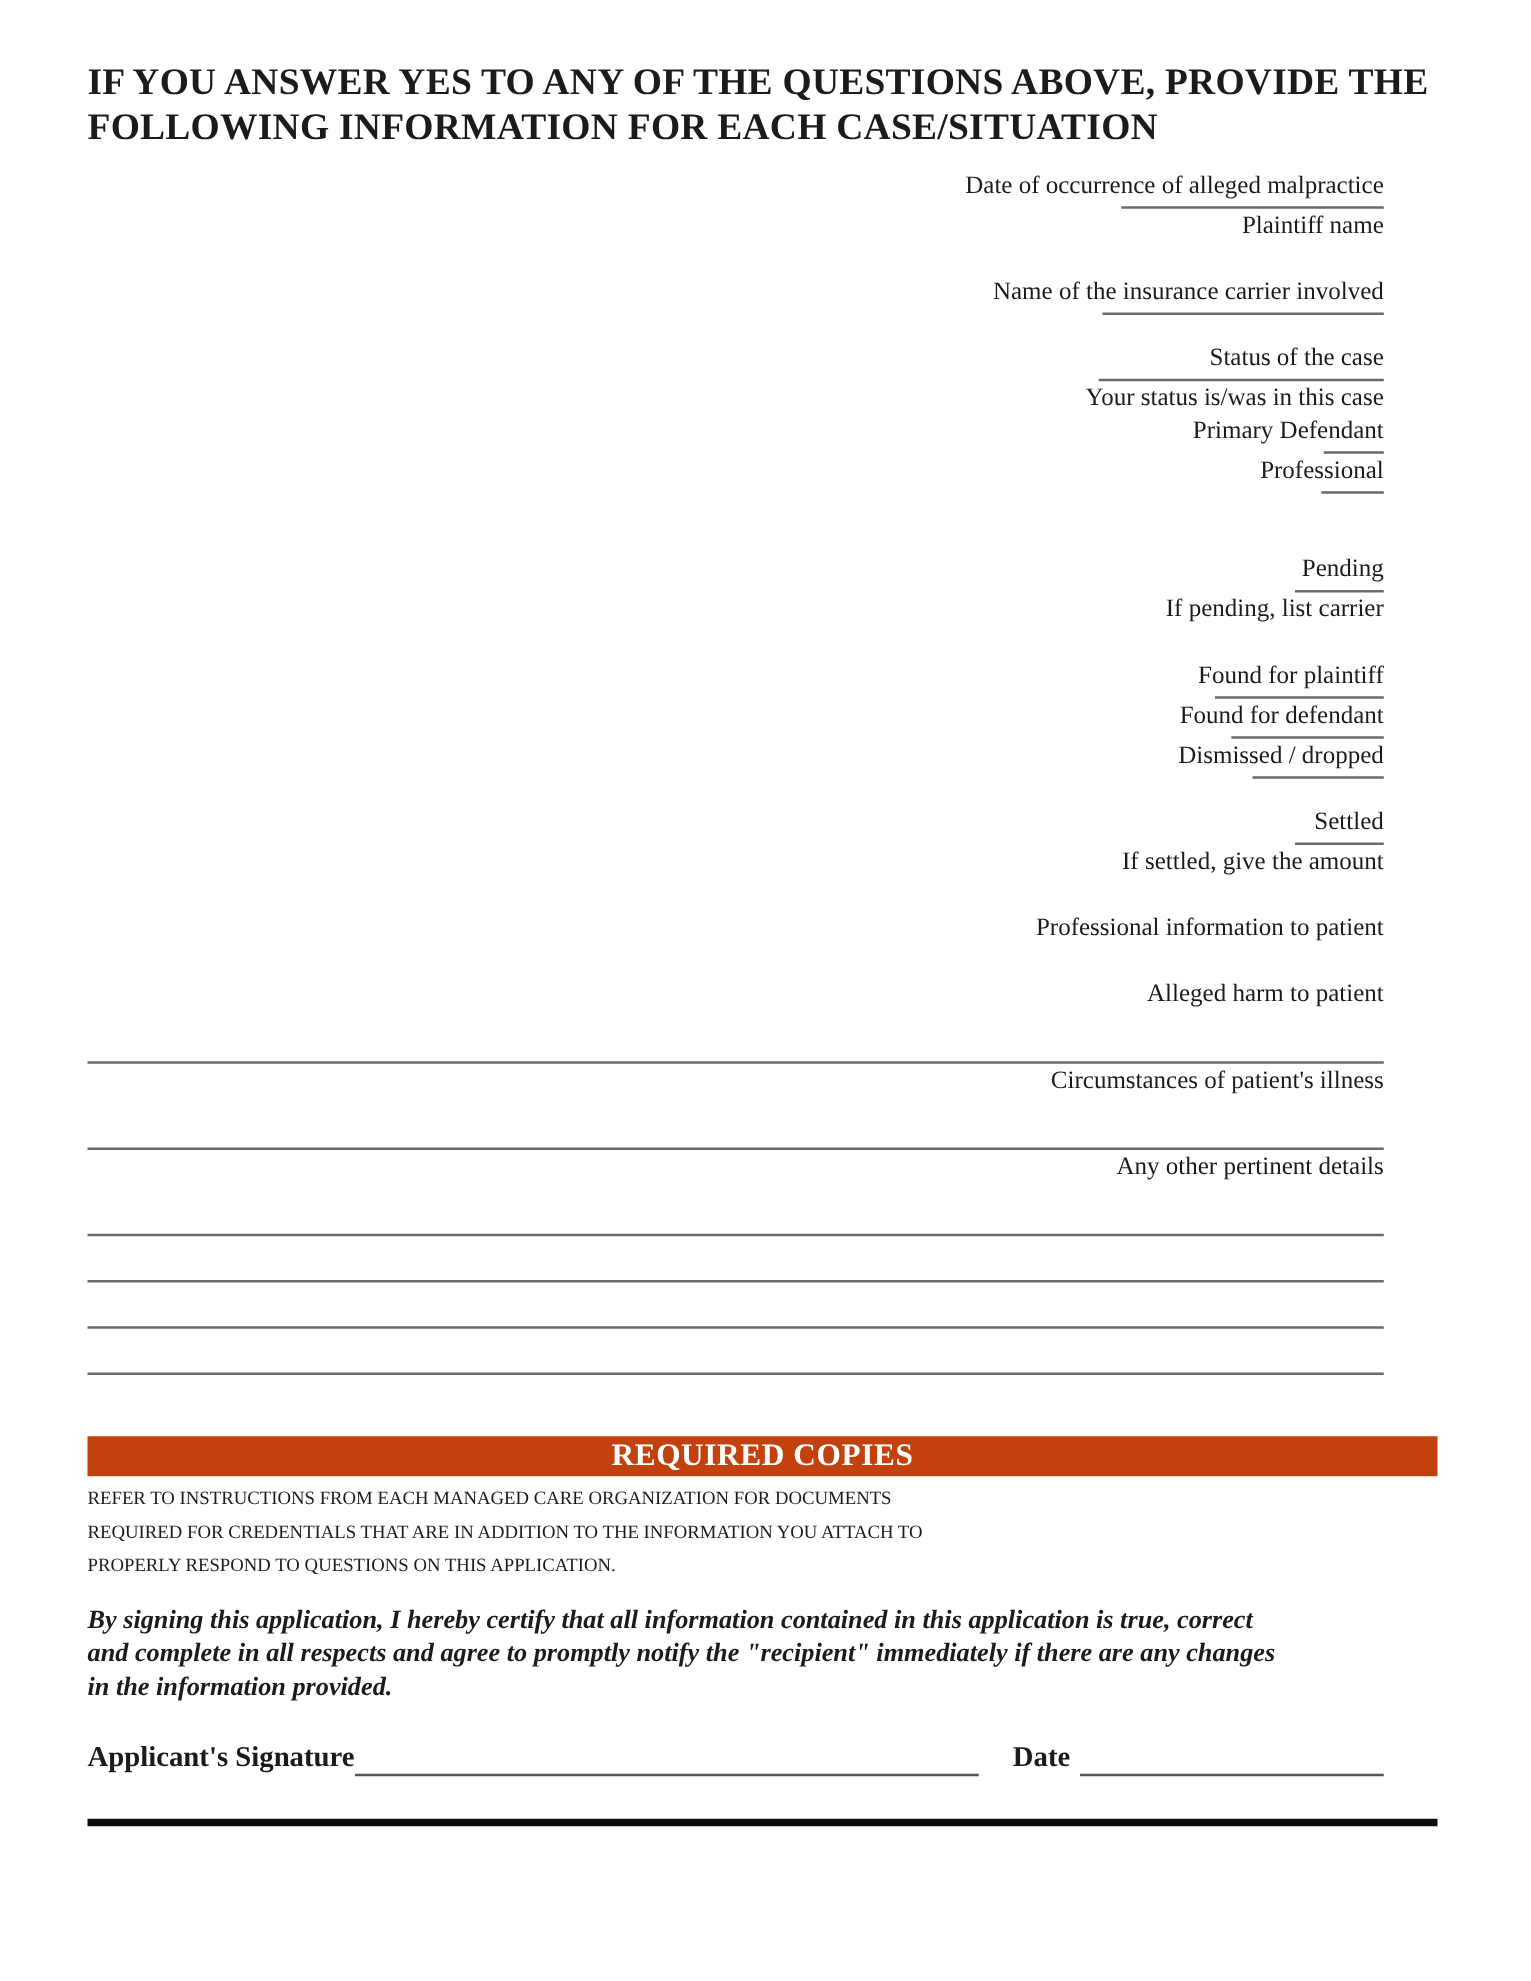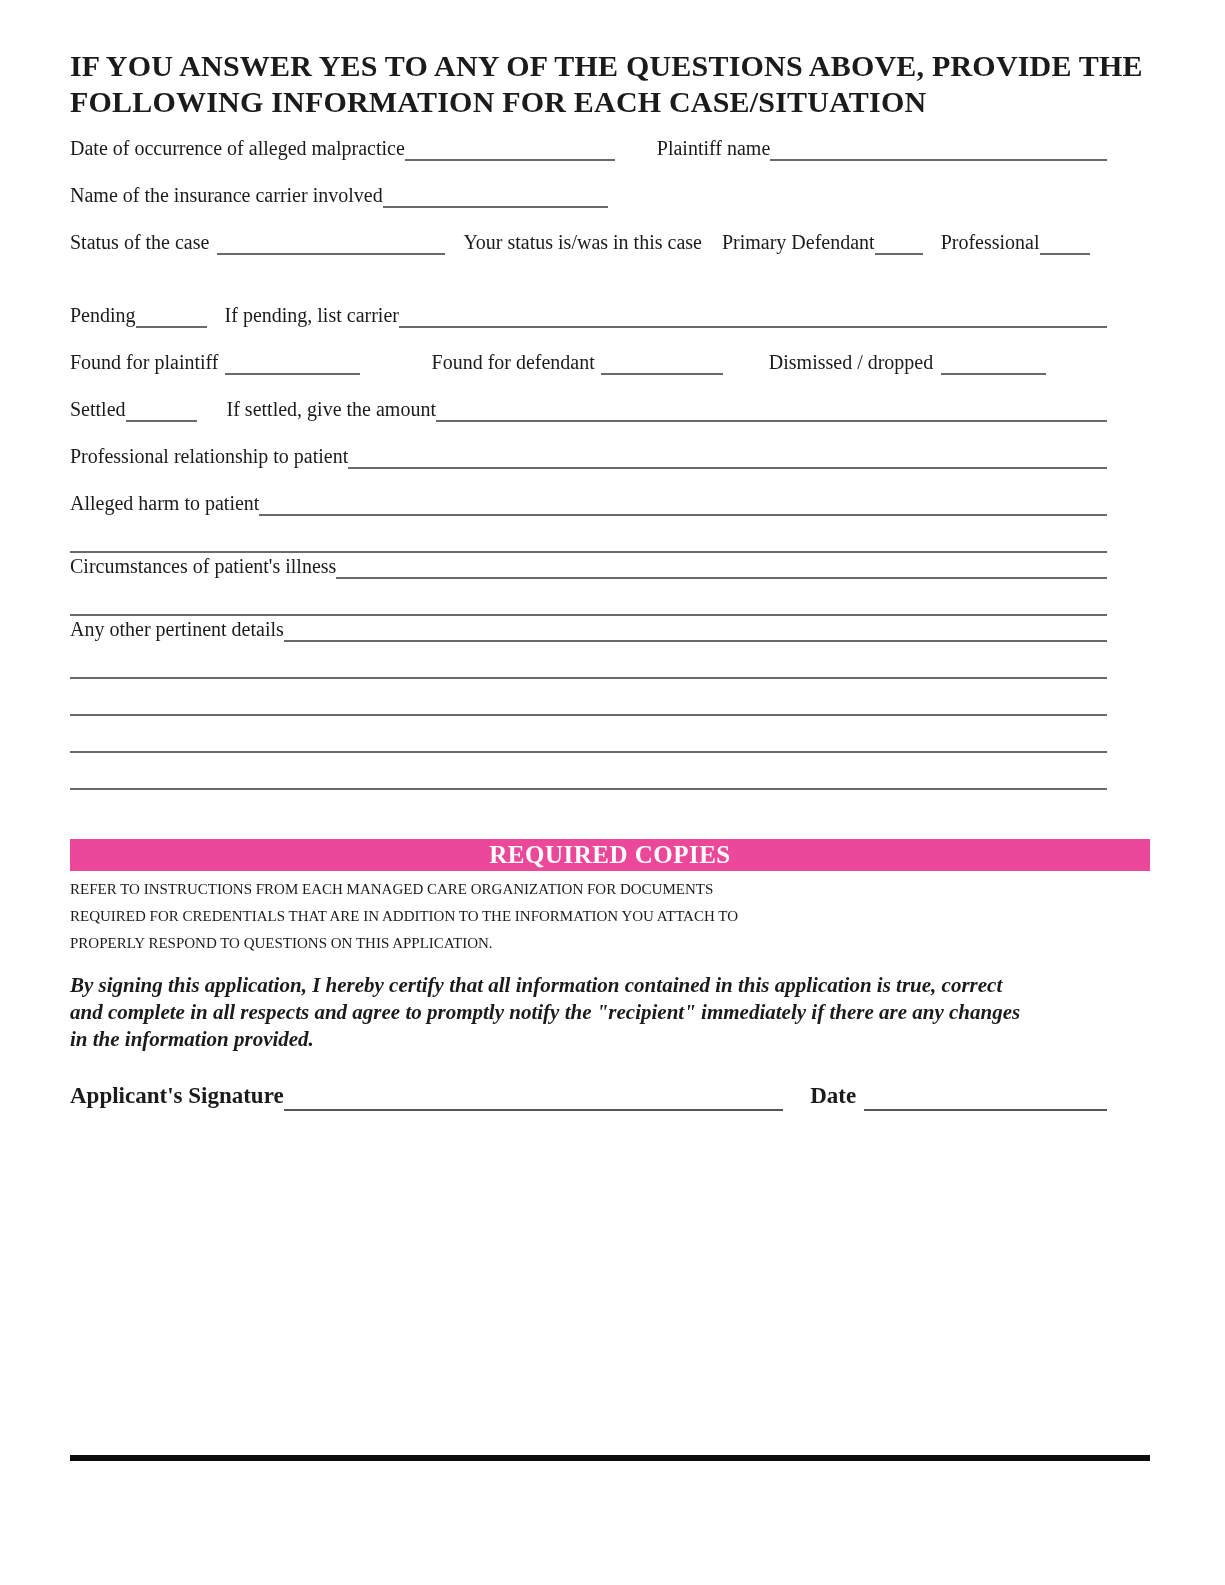--- a/index.html
+++ b/index.html
@@ -5,37 +5,37 @@
   html,body { margin:0; padding:0; background:#ffffff; }
   .page {
     position:relative; width:1225px; height:1585px; background:#ffffff;
     font-family:"Liberation Serif", serif; color:#1b1b1b; overflow:hidden;padding-left:37px;
   }
   .content { position:absolute; left:70px; top:48px; width:1037px; }
 
   .title { margin:0 0 15px 0; font-size:30px; font-weight:bold; line-height:36px; letter-spacing:0.2px; }
   .tline { white-space:nowrap; }
 
-  .frow { display:flex; align-items:flex-end; font-size:20px; line-height:26px; margin-bottom:21px; white-space:nowrap; }
+  .frow { display:flex; align-items:flex-end; font-size:20px; line-height:26px; margin-bottom:21px; white-space:nowrap;flex-direction:column; }
   .frow.tight { margin-bottom:0; }
   .lbl { display:inline-block; }
   .blank { display:inline-block; border-bottom:2px solid #6a6a6a; height:4px; }
   .fill  { flex:1 1 auto; border-bottom:2px solid #6a6a6a; height:4px; }
   .ruled { height:35px; border-bottom:2px solid #6a6a6a; }
 
   .w210{width:210px} .w225{width:225px} .w228{width:228px} .w48{width:48px}
   .w50{width:50px} .w71{width:71px} .w135{width:135px} .w122{width:122px}
   .w105{width:105px} .w500{width:500px} .w243{width:243px} .w490{width:490px}
   .ml6{margin-left:6px} .ml8{margin-left:8px} .ml18{margin-left:18px}
   .ml20{margin-left:20px} .ml27{margin-left:27px}
   .ml30{margin-left:30px} .ml42{margin-left:42px} .ml46{margin-left:46px}
   .ml72{margin-left:72px}
 
   .banner {
-    margin-top:49px; width:1080px; height:32px; background:#ec4899; color:#ffffff;
+    margin-top:49px; width:1080px; height:32px; background:#c2410c; color:#ffffff;
     display:flex; align-items:center; justify-content:center;
     font-size:25px; font-weight:bold; letter-spacing:0.5px;
   }
   .instructions { margin-top:5px; font-size:15px; line-height:27px; }
   .instructions .pline { white-space:nowrap; }
 
   .certification { margin-top:15px; font-size:21px; line-height:27px; font-weight:bold; font-style:italic; width:1065px; }
   .certification .pline { white-space:nowrap; }
 
   .sigrow { display:flex; align-items:flex-end; margin-top:28px; font-size:23px; line-height:30px; font-weight:bold; white-space:nowrap; }
@@ -96,21 +96,21 @@
     </div>
 
     <div class="frow">
       <span class="lbl">Settled</span>
       <span class="blank w71"></span>
       <span class="lbl ml30">If settled, give the amount</span>
       <span class="fill"></span>
     </div>
 
     <div class="frow">
-      <span class="lbl">Professional relationship to patient</span>
+      <span class="lbl">Professional information to patient</span>
       <span class="fill"></span>
     </div>
 
     <div class="frow tight">
       <span class="lbl">Alleged harm to patient</span>
       <span class="fill"></span>
     </div>
     <div class="ruled"></div>
 
     <div class="frow tight">

